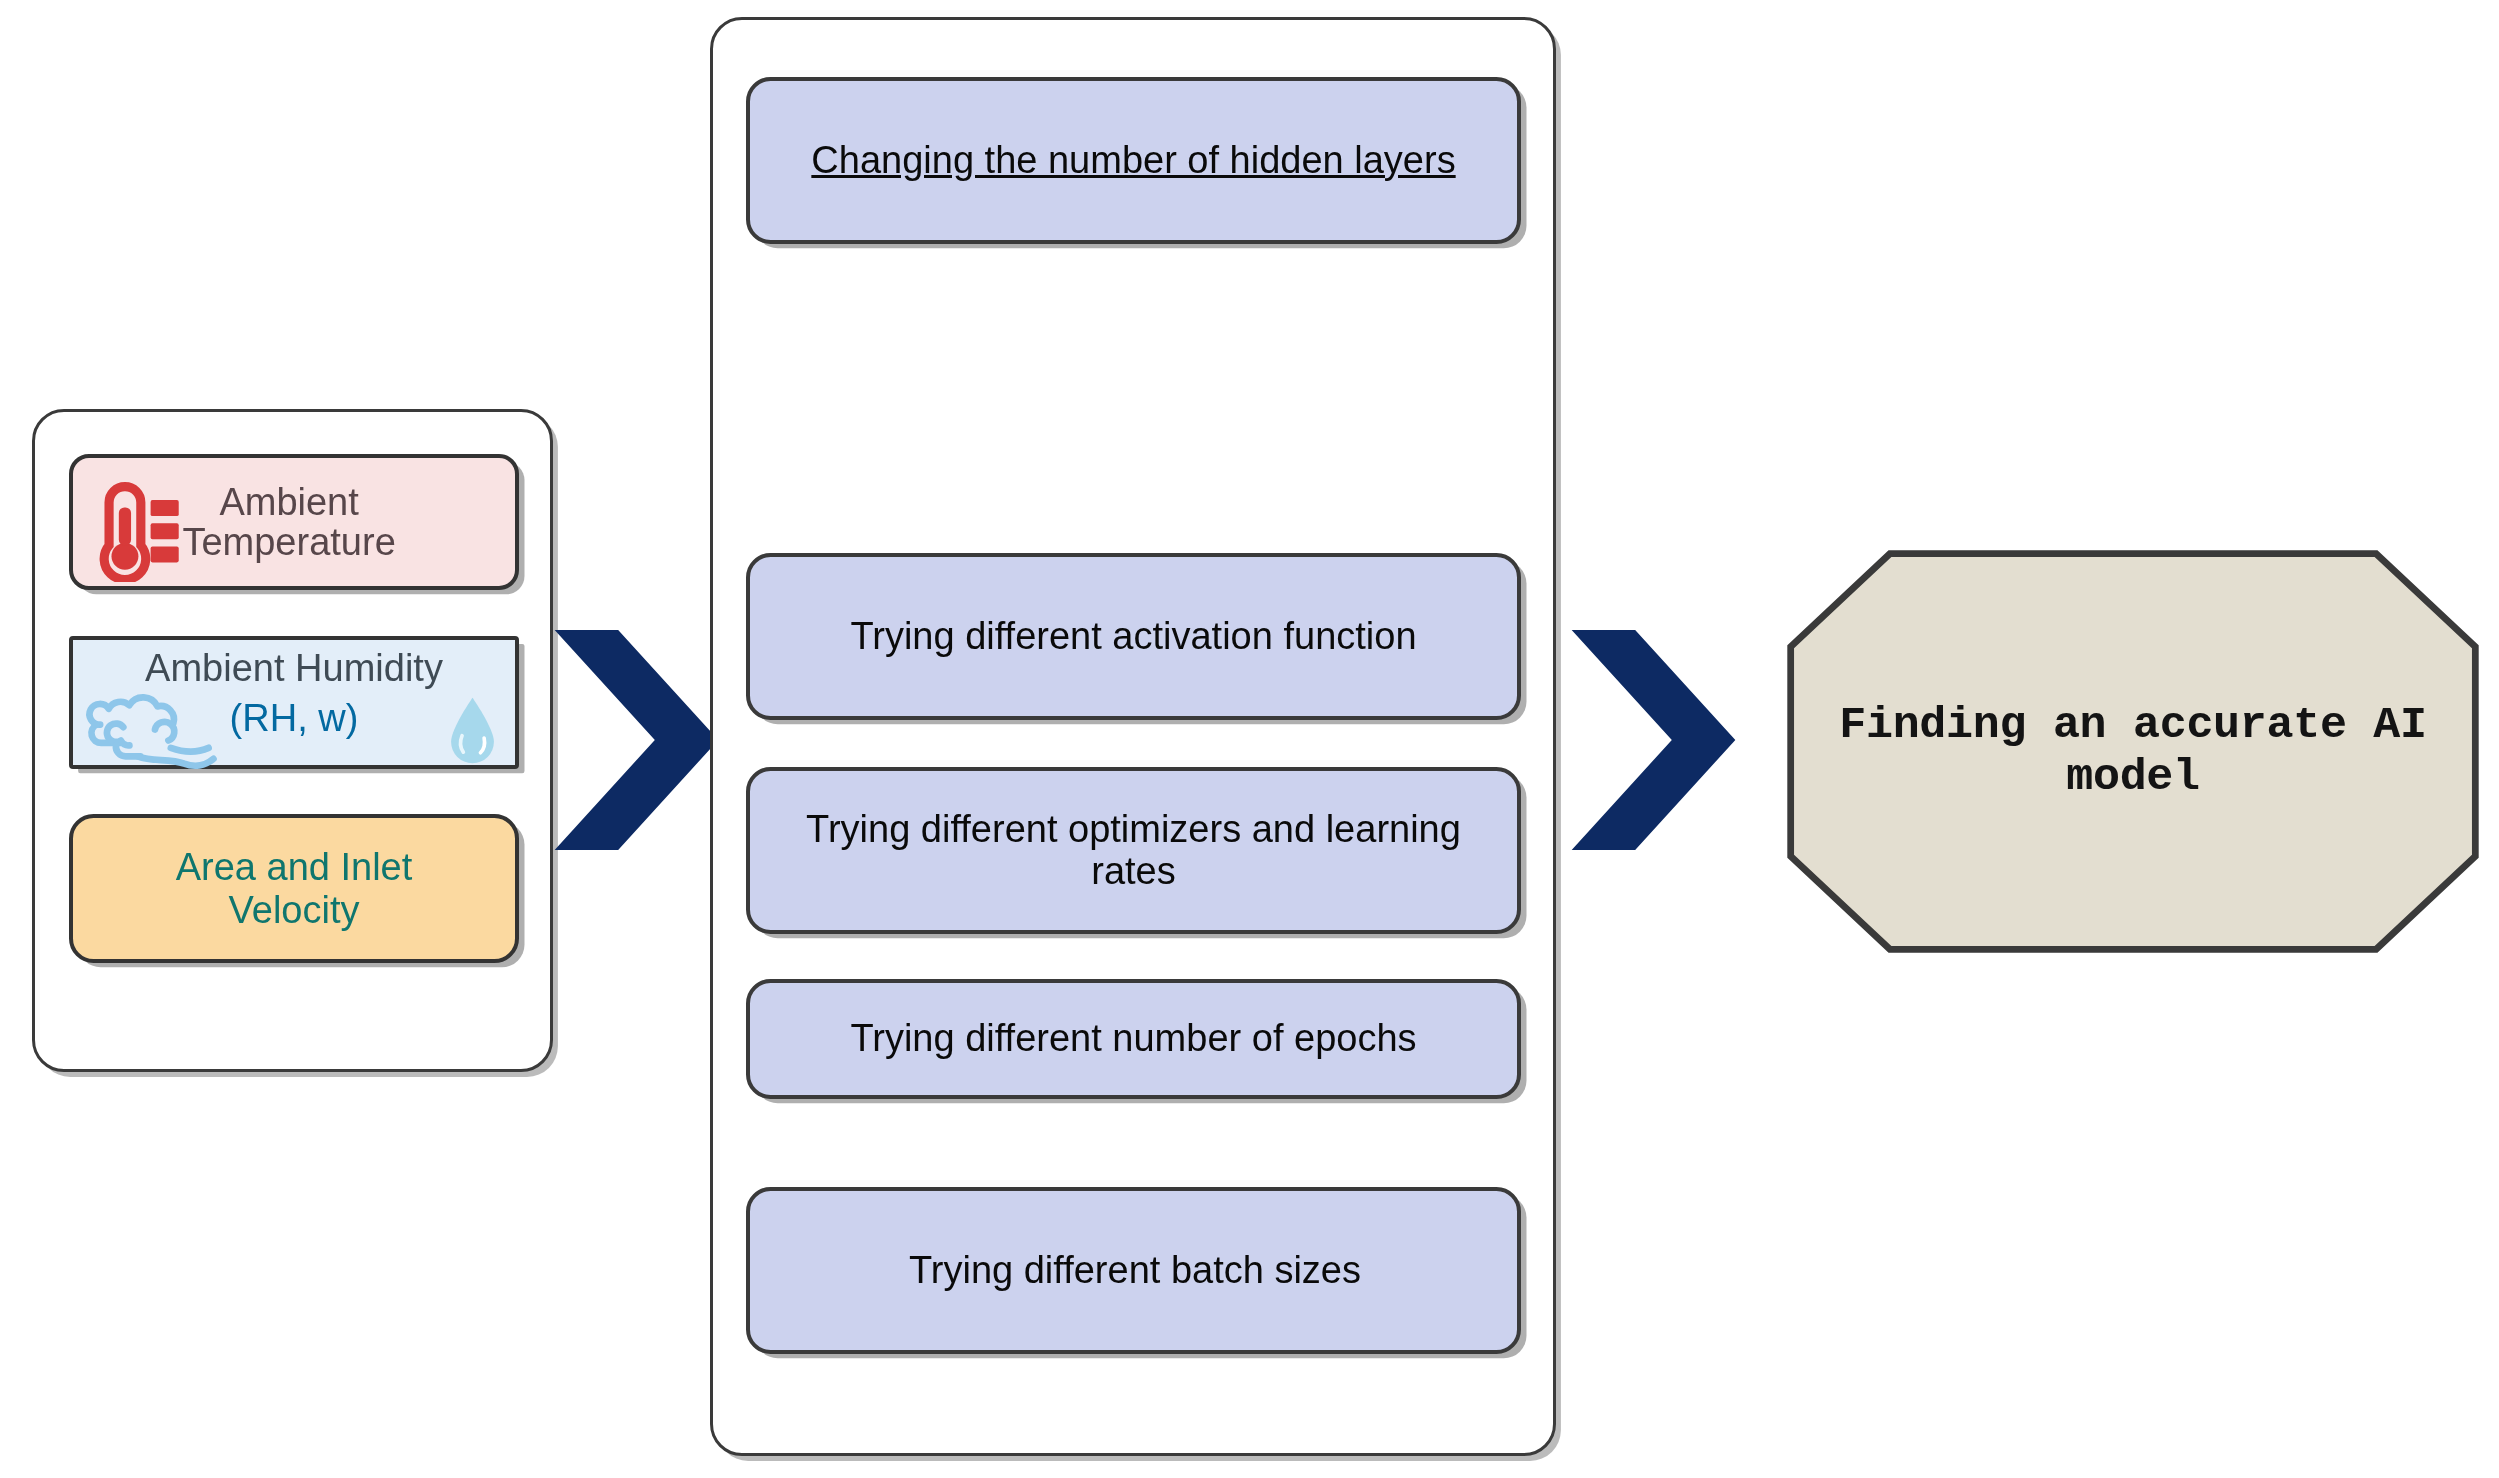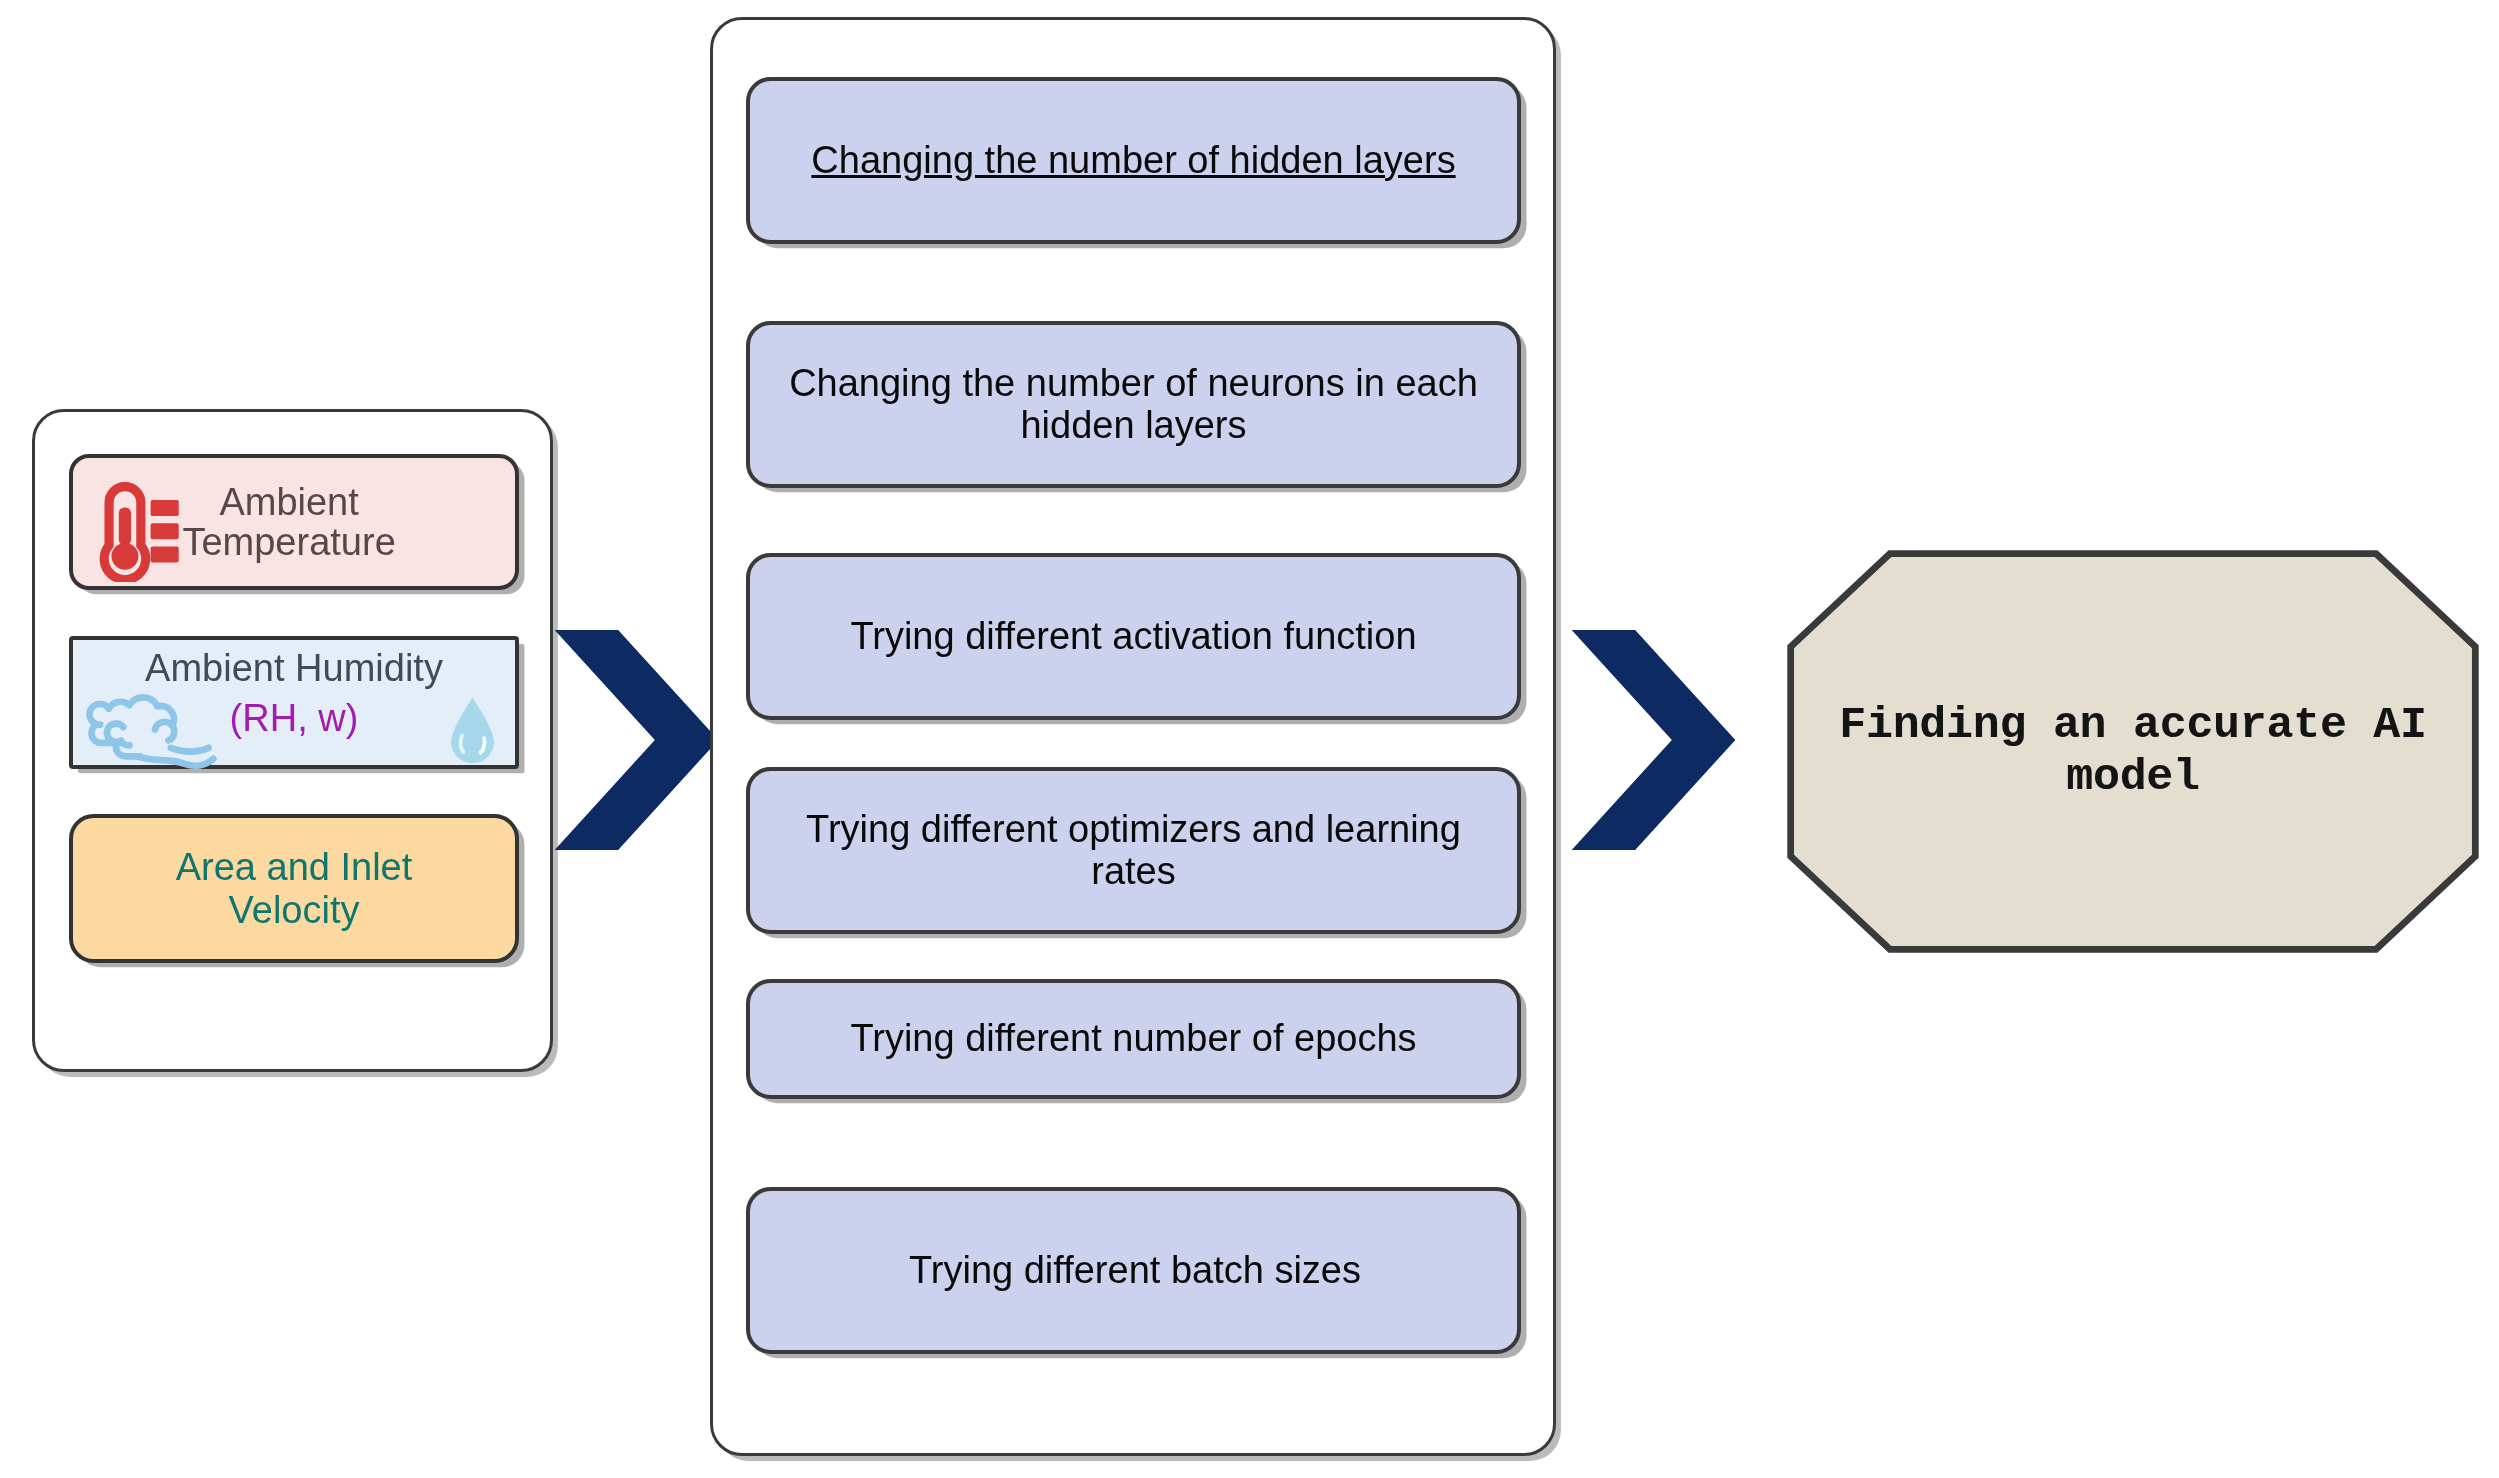--- a/index.html
+++ b/index.html
@@ -55,21 +55,21 @@
     font-weight:400;flex:1;text-align:center;padding-right:9.8px;
   }
   .hum-wrap{position:relative;width:100%;height:100%;}
   .hum-title{
     position:absolute;left:0;right:0;top:8.6px;
     color:#3f4b55;font-size:38px;line-height:1.05;text-align:center;
     white-space:nowrap;
   }
   .hum-sub{
     position:absolute;left:0;right:0;top:59px;
-    color:#a21caf;font-size:38px;line-height:1.05;text-align:center;
+    color:#0369a1;font-size:38px;line-height:1.05;text-align:center;
   }
   .area-text{color:#0f766e;font-size:38px;line-height:1.12;font-weight:400;}
 
   .thermo{position:absolute;left:13.5px;top:13.5px;width:104px;height:110px;}
   .cloud-ic{position:absolute;left:6.1px;top:53px;width:141px;height:78px;}
   .drop-ic{position:absolute;right:16px;top:54px;width:53px;height:71px;}
 
   
   .chev{position:absolute;}
 
@@ -165,23 +165,20 @@
     <svg viewBox="0 0 280 372" width="171" height="228" aria-hidden="true">
       <polygon points="6,6 110,6 274,186 110,366 6,366 170,186" fill="#0d2a63"></polygon>
     </svg>
   </span>
 
   <div class="panel" id="mid-panel"></div>
 
   <div class="chip mid-chip" id="mid-chip-0">
     <span>Changing the number of hidden layers</span>
   </div>
-  <div class="chip mid-chip" id="mid-chip-1">
-    <span>Changing the number of neurons in each hidden layers</span>
-  </div>
   <div class="chip mid-chip" id="mid-chip-2">
     <span>Trying different activation function</span>
   </div>
   <div class="chip mid-chip" id="mid-chip-3">
     <span>Trying different optimizers and learning rates</span>
   </div>
   <div class="chip mid-chip" id="mid-chip-4">
     <span>Trying different number of epochs</span>
   </div>
   <div class="chip mid-chip" id="mid-chip-5">

